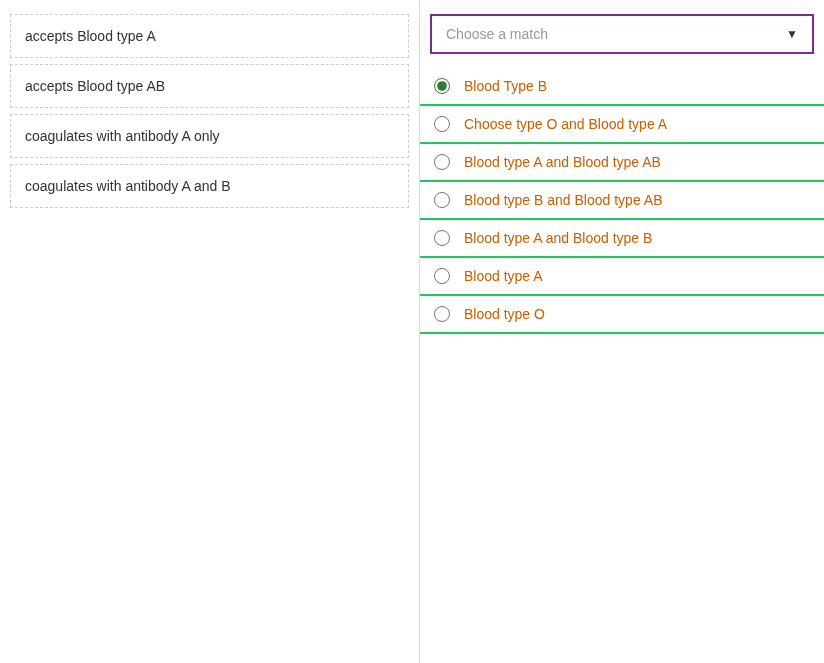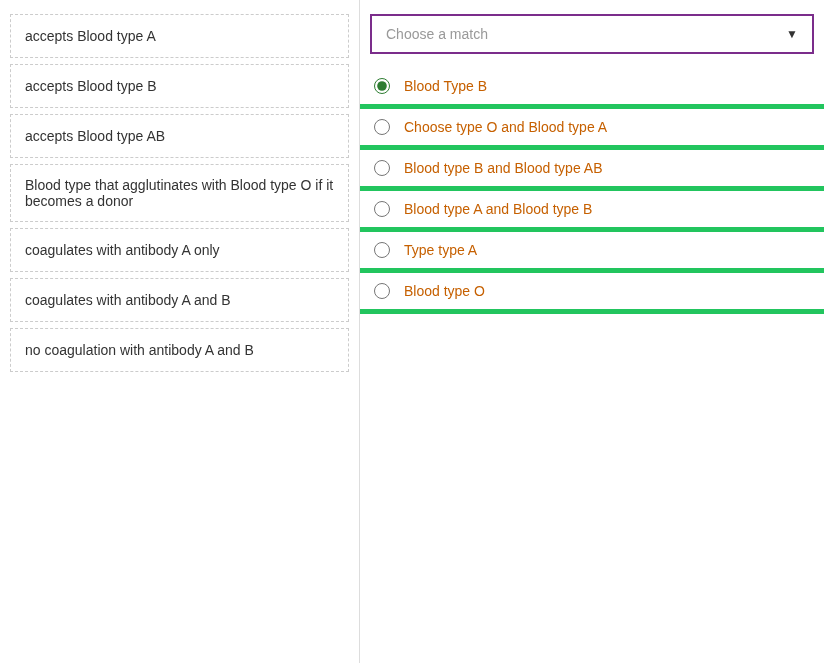--- a/index.html
+++ b/index.html
@@ -8,21 +8,21 @@
       font-size: 14px;
       background: #fff;
       width: 824px;
       height: 663px;
       overflow: hidden;
       display: flex;
     }
 
     
     .left-panel {
-      width: 360px;
+      width: 420px;
       border-right: 1px solid #ddd;
       padding: 8px 0;
       overflow-y: auto;
     }
 
     .left-item {
       border: 1px dashed #ccc;
       margin: 6px 10px;
       padding: 12px 14px;
       background: #fff;
@@ -58,21 +58,21 @@
 
     .dropdown-arrow {
       color: #333;
       font-size: 12px;
     }
 
     .right-item {
       display: flex;
       align-items: center;
       padding: 10px 14px;
-      border-bottom: 5px solid #22c55e;
+      border-bottom: 2px solid #22c55e;
     }
 
     .right-item input[type="radio"] {
       margin-right: 14px;
       accent-color: #2e7d32;
       width: 16px;
       height: 16px;
       flex-shrink: 0;
     }
 
@@ -84,51 +84,52 @@
     .right-item-label.selected {
       color: #c66000;
     }
   </style>
 </head>
 <body>
 
 <div class="left-panel">
 
 <div class="left-item">accepts Blood type A</div>
-    <div class="left-item">accepts Blood type B</div>
     <div class="left-item">accepts Blood type AB</div>
-    <div class="left-item">Blood type that agglutinates with Blood type O if it becomes a donor</div>
     <div class="left-item">coagulates with antibody A only</div>
     <div class="left-item">coagulates with antibody A and B</div>
-    <div class="left-item">no coagulation with antibody A and B</div>
   </div>
 
 <div class="right-panel">
   <div class="dropdown-header">
     <span class="dropdown-header-text">Choose a match</span>
     <span class="dropdown-arrow">▼</span>
   </div>
 
 <div class="right-item">
       <input type="radio" name="blood-type-match" checked="" style="">
       <span class="right-item-label selected">Blood Type B</span>
     </div>
     <div class="right-item">
       <input type="radio" name="blood-type-match" style="">
       <span class="right-item-label">Choose type O and Blood type A</span>
     </div>
     <div class="right-item">
       <input type="radio" name="blood-type-match" style="">
+      <span class="right-item-label">Blood type A and Blood type AB</span>
+    </div>
+    <div class="right-item">
+      <input type="radio" name="blood-type-match" style="">
       <span class="right-item-label">Blood type B and Blood type AB</span>
     </div>
     <div class="right-item">
       <input type="radio" name="blood-type-match" style="">
       <span class="right-item-label">Blood type A and Blood type B</span>
     </div>
     <div class="right-item">
       <input type="radio" name="blood-type-match" style="">
-      <span class="right-item-label">Type type A</span>
+      <span class="right-item-label">Blood type A</span>
     </div>
     <div class="right-item">
       <input type="radio" name="blood-type-match" style="">
       <span class="right-item-label">Blood type O</span>
     </div>
   </div>
 
 </body></html>

